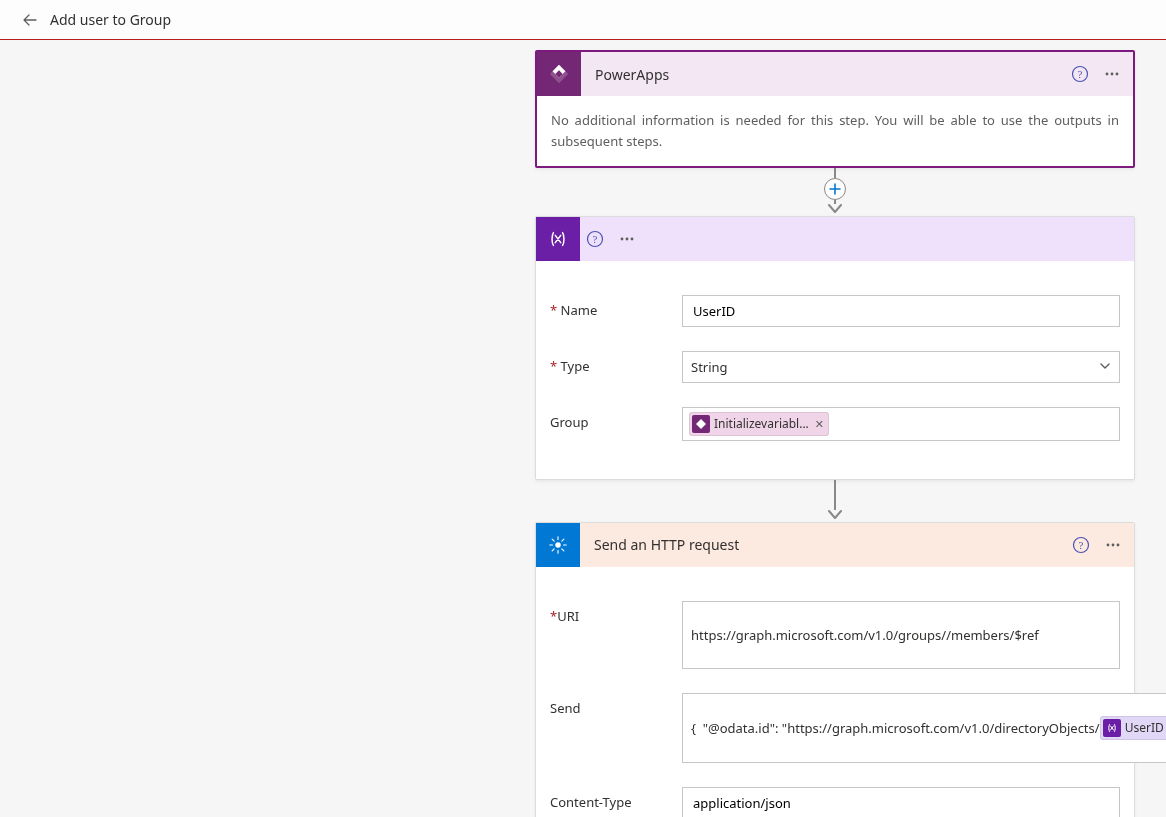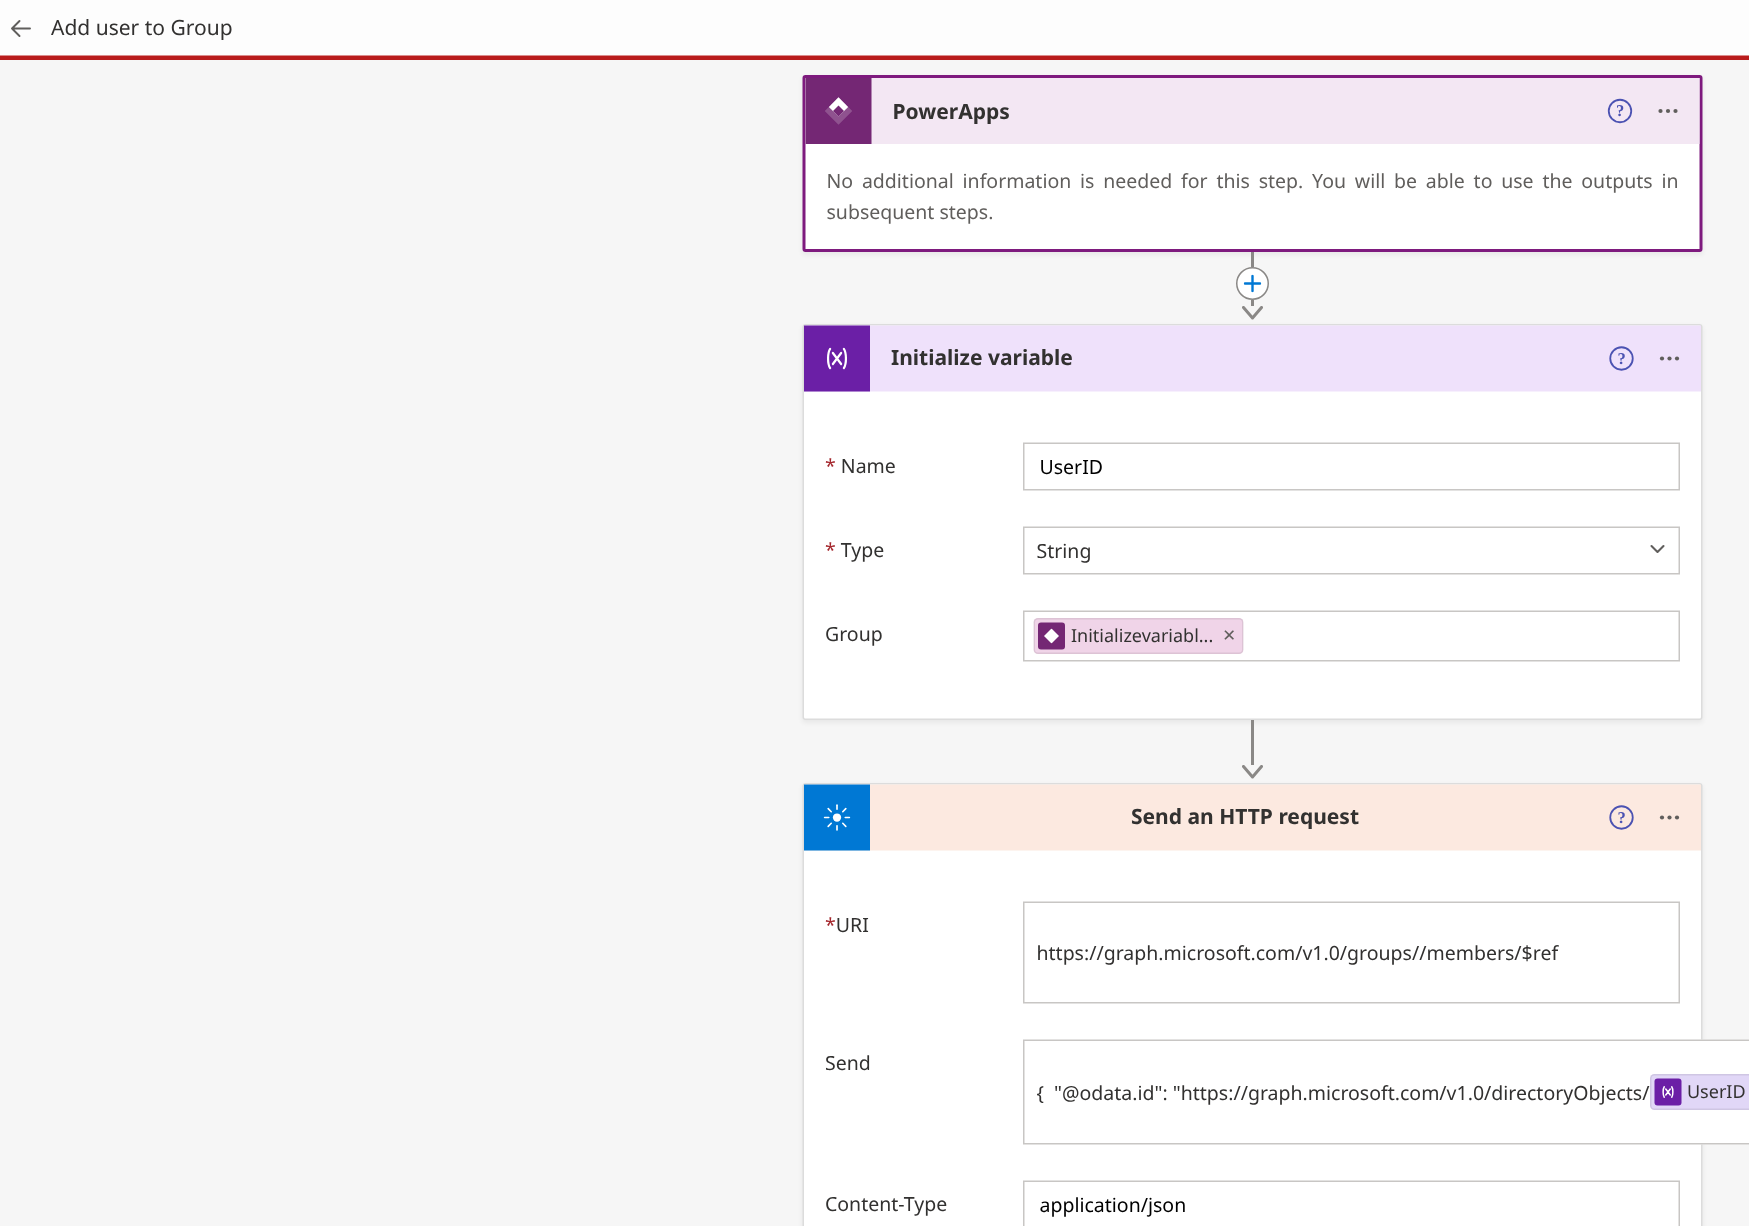--- a/index.html
+++ b/index.html
@@ -29,22 +29,22 @@
     font-size: 13px;
     color: var(--text);
     background: var(--bg);
     width: 1166px;
   }
   
   .topbar {
     height: 40px;
     display: flex;
     align-items: center;
-    padding: 0 0;
-    border-bottom: 3px solid #b91c1c;
+    padding: 0 16px;
+    border-bottom: 1px solid #b91c1c;
     background: #fdfdfd;
   }
   .back-btn {
     width: 28px; height: 28px;
     display: inline-flex; align-items: center; justify-content: center;
     color: var(--muted);
     cursor: pointer;
     border-radius: 2px;
   }
   .title {
@@ -73,39 +73,38 @@
     border-radius: 2px;
     margin-bottom: 0;
   }
   .card.powerapps-card {
     border: 2px solid var(--card-border);
   }
   .card-header {
     display: flex;
     align-items: center;
     height: 44px;
-    font-weight: bold;
   }
   .icon-box {
     width: 44px; height: 44px;
     display: inline-flex; align-items: center; justify-content: center;
     flex: 0 0 44px;
     color: #fff;
   }
   .powerapps-card .icon-box { background: var(--powerapps); }
   .variable-card .icon-box { background: var(--var-header); }
   .http-card .icon-box { background: var(--http); }
   .card-header .card-title {
     flex: 1;
     padding-left: 14px;
     font-size: 14px;
   }
   .powerapps-card .card-header { background: var(--powerapps-body-bg); }
   .variable-card .card-header { background: var(--var-bg); }
-  .http-card .card-header { background: var(--http-bg); text-align: center; }
+  .http-card .card-header { background: var(--http-bg); }
   .hdr-actions {
     display: flex;
     align-items: center;
     padding-right: 6px;
     gap: 2px;
   }
   .help-btn, .menu-btn {
     width: 30px; height: 30px;
     display: inline-flex; align-items: center; justify-content: center;
     color: #605e5c;
@@ -306,21 +305,20 @@
     </div>
 
     <div class="card variable-card">
       <div class="card-header">
         <div class="icon-box">
           <svg width="22" height="22" viewBox="0 0 24 24" fill="none">
             <path d="M7 5 C5 8 5 16 7 19 M17 5 C19 8 19 16 17 19" stroke="#fff" stroke-width="1.6" stroke-linecap="round"></path>
             <path d="M9 8 L15 16 M15 8 L9 16" stroke="#fff" stroke-width="1.6" stroke-linecap="round"></path>
           </svg>
         </div>
-        <div class="card-title">Initialize variable</div>
         <div class="hdr-actions">
           <div class="help-btn">
             <svg width="18" height="18" viewBox="0 0 18 18">
               <circle cx="9" cy="9" r="7.5" fill="none" stroke-width="1.2"></circle>
               <text x="9" y="12.5" text-anchor="middle">?</text>
             </svg>
           </div>
           <div class="menu-btn">
             <svg width="18" height="18" viewBox="0 0 18 18">
               <circle cx="4" cy="9" r="1.4" fill="currentColor"></circle>

